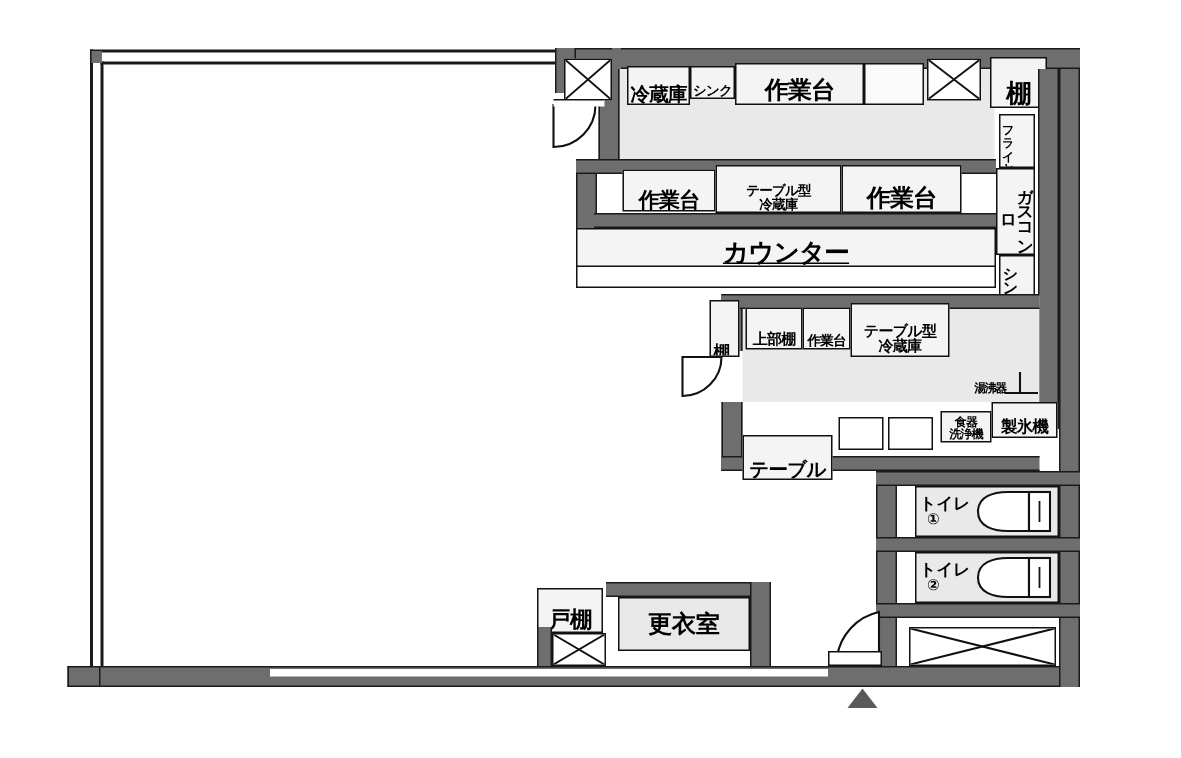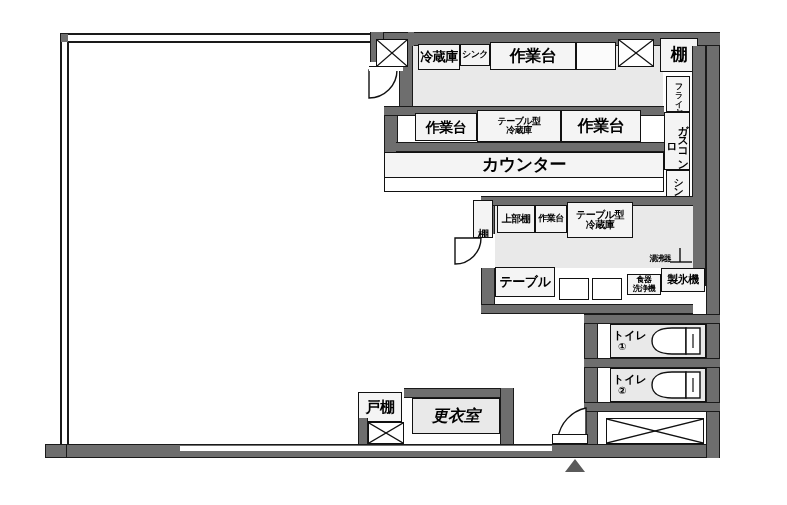--- a/index.html
+++ b/index.html
@@ -37,21 +37,21 @@
 
   
   .floor-white { background: #ffffff; }
   .floor-gray  { background: #e9e9e9; }
 
   
   .fx {
     background: #f4f4f4;
     border: 1.4px solid #111;
     display: flex;
-    align-items: center;
+    align-items: flex-end;
     justify-content: center;
     text-align: center;
     color: #000;
     line-height: 1.02;
     font-weight: 700;
     overflow: hidden;
     letter-spacing: -0.5px;
   }
   .fx.plain { background:#fbfbfb; }
   .fx.v {
@@ -180,21 +180,21 @@
   <div class="abs fx t9" style="left:477px; top:110px; width:84px; height:32px;">
     <span class="two-line">テーブル型
 冷蔵庫</span>
   </div>
 
   <div class="abs fx t16" style="left:561px; top:110px; width:80px; height:32px;">
     <span>作業台</span>
   </div>
 
   <div class="abs wall-thick" style="left:396px; top:142px; width:268px; height:10px;"></div>
-  <div class="abs fx t17" style="left:384px; top:152px; width:280px; height:26px;">
+  <div class="abs fx t17" style="left:384px; top:152px; width:280px; height:26px;text-decoration:underline;">
     <span>カウンター</span>
   </div>
   <div class="abs" style="left:384px; top:178px; width:280px; height:14px; background:#ffffff; border-left:1.4px solid #111; border-bottom:1.4px solid #111; border-right:1.4px solid #111;"></div>
 
   <div class="abs wall-thick-v" style="left:692px; top:46px; width:14px; height:240px;"></div>
 
   <div class="abs fx v t8" style="left:666px; top:76px; width:24px; height:36px;">
     <span>フライヤー</span>
   </div>
 
@@ -247,21 +247,21 @@
   </div>
   <div class="abs leader" style="left:664px; top:248px; width:30px; height:22px;">
     <svg viewBox="0 0 30 22">
       <line x1="16" y1="0" x2="16" y2="14" stroke="#111" stroke-width="1.4"></line>
       <line x1="6" y1="14" x2="28" y2="14" stroke="#111" stroke-width="1.4"></line>
     </svg>
   </div>
 
   <div class="abs wall-thick" style="left:481px; top:304px; width:212px; height:10px;"></div>
 
-  <div class="abs fx t13" style="left:495px; top:267px; width:60px; height:30px;">
+  <div class="abs fx t13" style="left:495px; top:290px; width:60px; height:30px;">
     <span>テーブル</span>
   </div>
 
   <div class="abs basin" style="left:559px; top:278px; width:30px; height:22px;"></div>
   <div class="abs basin" style="left:592px; top:278px; width:30px; height:22px;"></div>
 
   <div class="abs fx t8" style="left:627px; top:274px; width:34px; height:21px;">
     <span class="two-line">食器
 洗浄機</span>
   </div>
@@ -319,21 +319,21 @@
       <path d="M28 46 L28 10 A36 36 0 0 0 0 40 Z" fill="#ffffff" stroke="#111" stroke-width="1.4"></path>
     </svg>
   </div>
   <div class="abs" style="left:552px; top:434px; width:36px; height:10px; background:#ffffff; border:1.4px solid #111;"></div>
   <div class="abs tri-marker" style="left:565px; top:459px;"></div>
 
   <div class="abs wall-thick" style="left:404px; top:388px; width:110px; height:10px;"></div>
   <div class="abs wall-thick-v" style="left:500px; top:388px; width:14px; height:56px;"></div>
 
   <div class="abs floor-gray" style="left:412px; top:398px; width:88px; height:36px; border:1.4px solid #111;"></div>
-  <div class="abs t16" style="left:412px; top:398px; width:88px; height:36px; display:flex; align-items:center; justify-content:center; font-weight:700; color:#000;font-style:italic;">
+  <div class="abs t16" style="left:412px; top:398px; width:88px; height:36px; display:flex; align-items:center; justify-content:center; font-weight:700; color:#000;">
     <span>更衣室</span>
   </div>
 
   <div class="abs fx t15" style="left:358px; top:392px; width:44px; height:30px;">
     <span>戸棚</span>
   </div>
 
   <div class="abs window-sym" style="left:368px; top:422px; width:36px; height:22px;">
     <svg viewBox="0 0 36 22" preserveAspectRatio="none">
       <line x1="0" y1="0" x2="36" y2="22" stroke="#111" stroke-width="1.4"></line>

